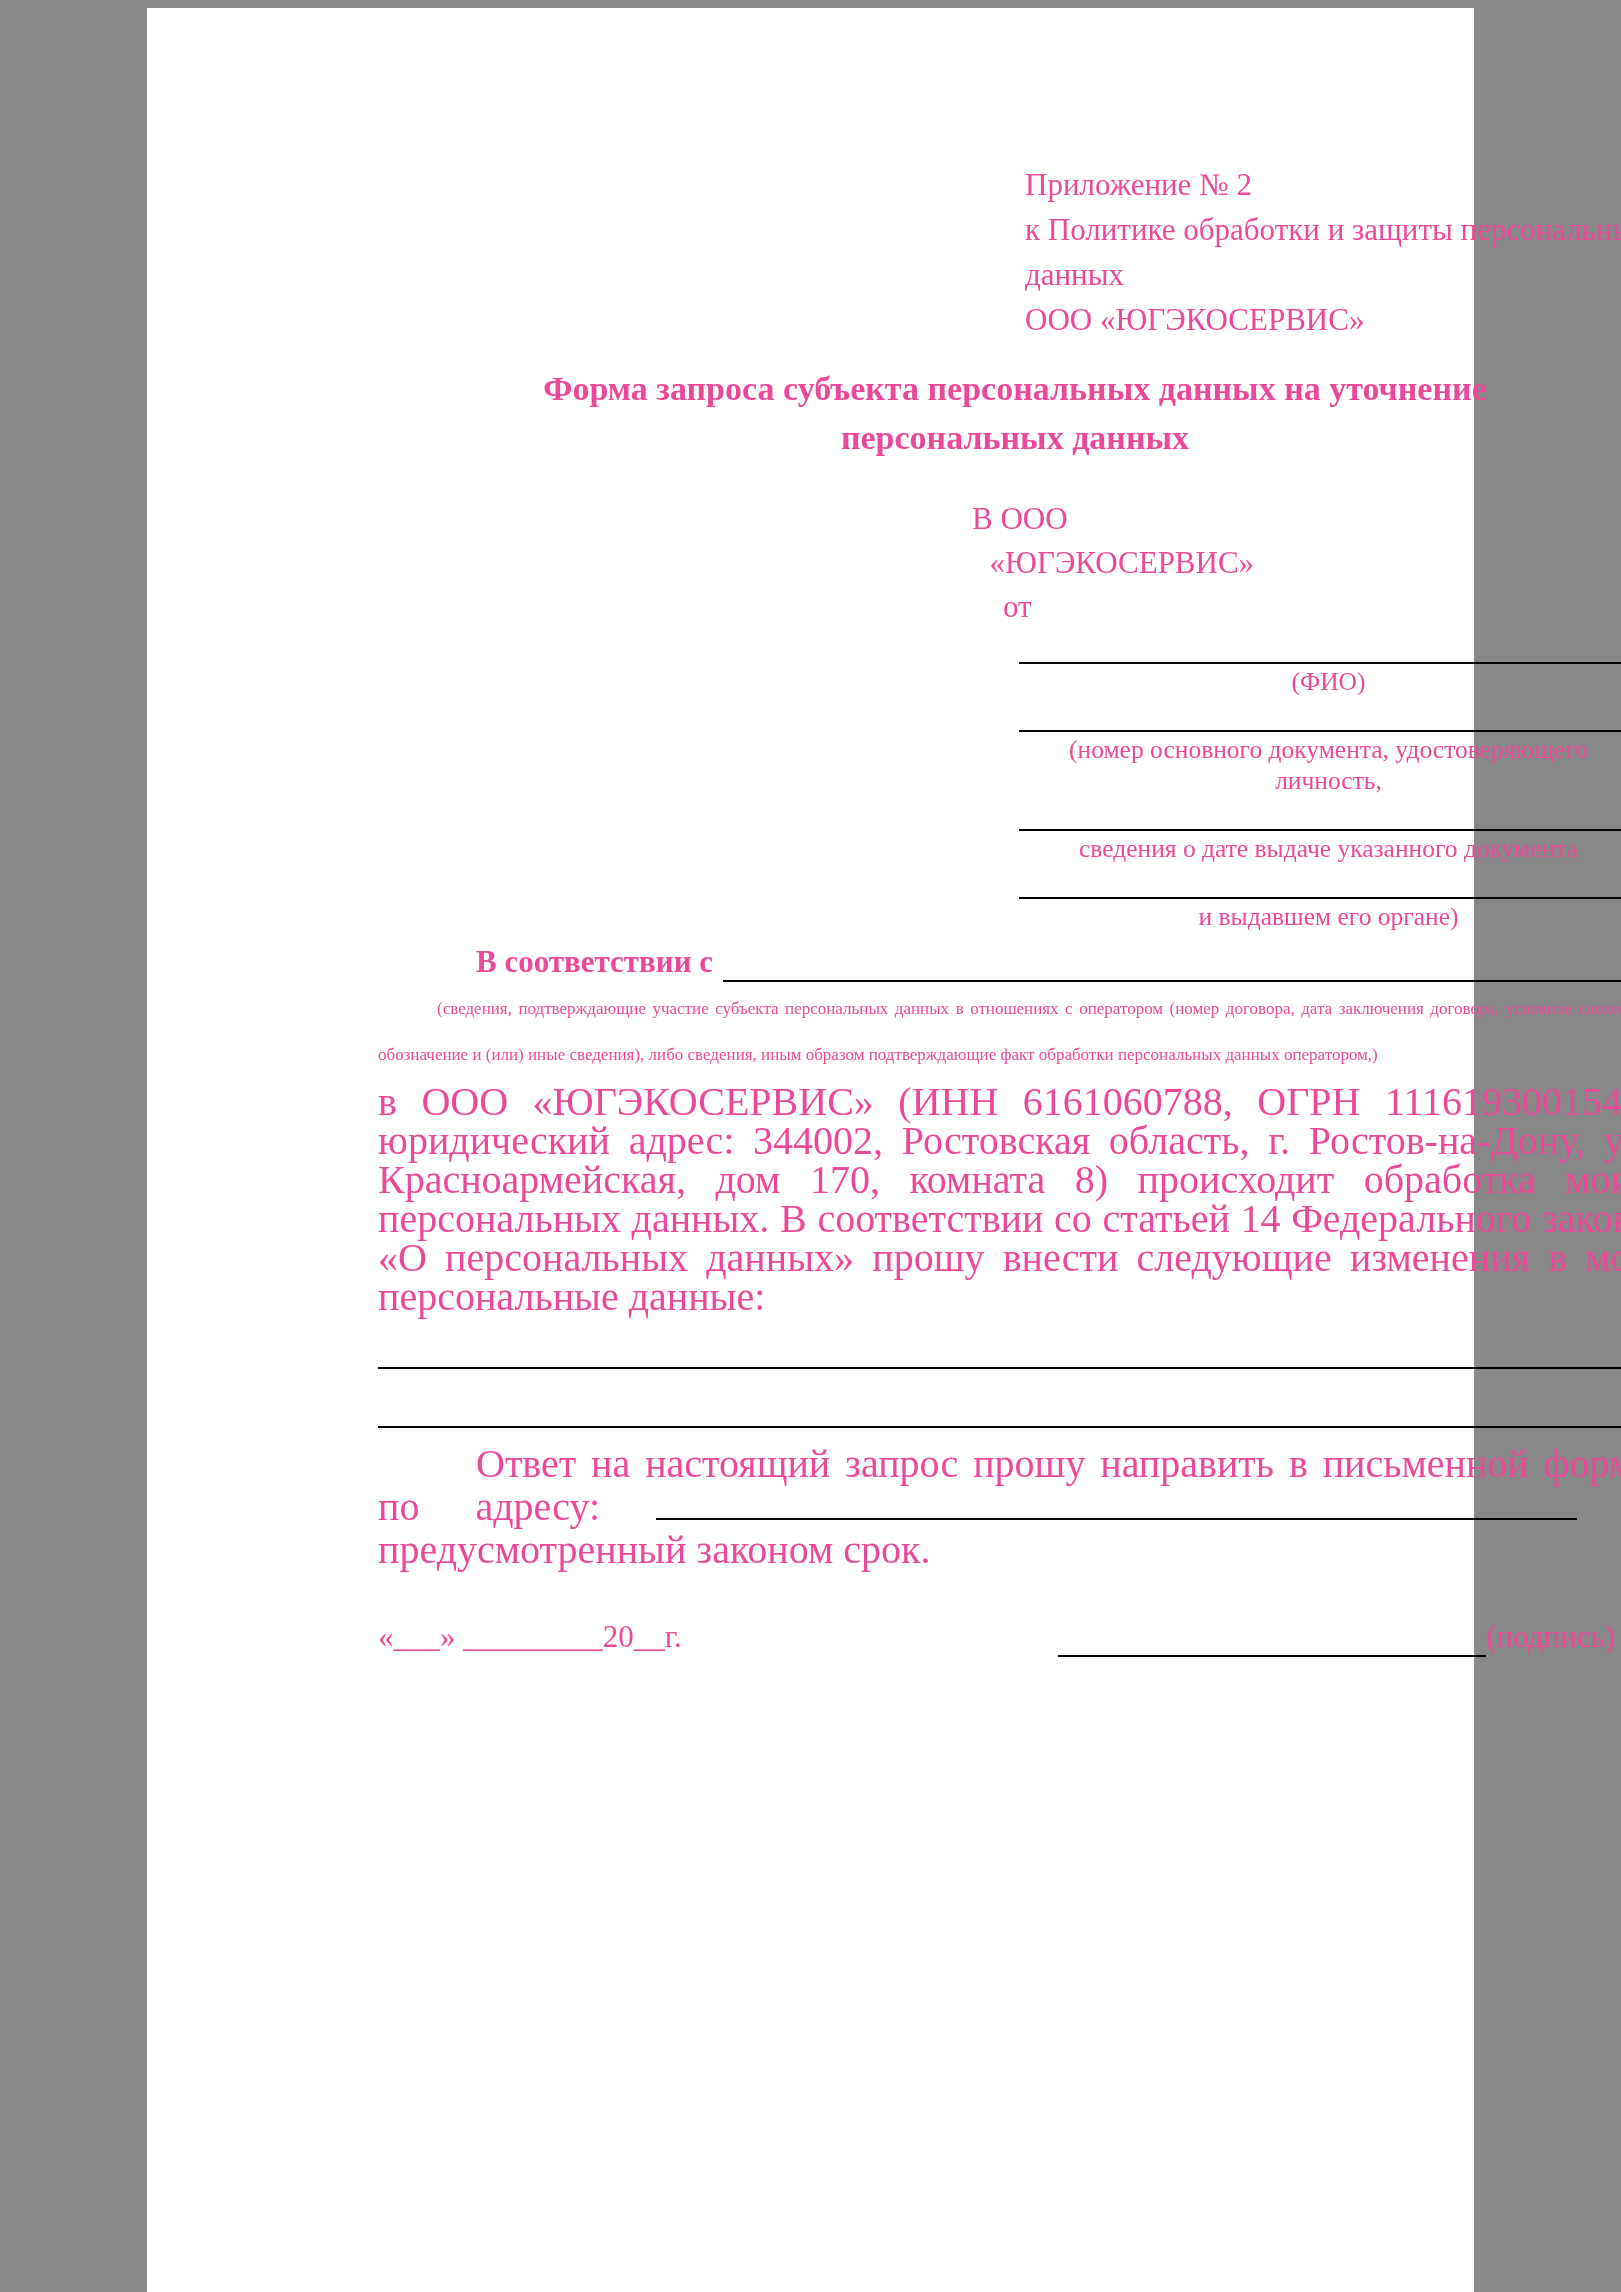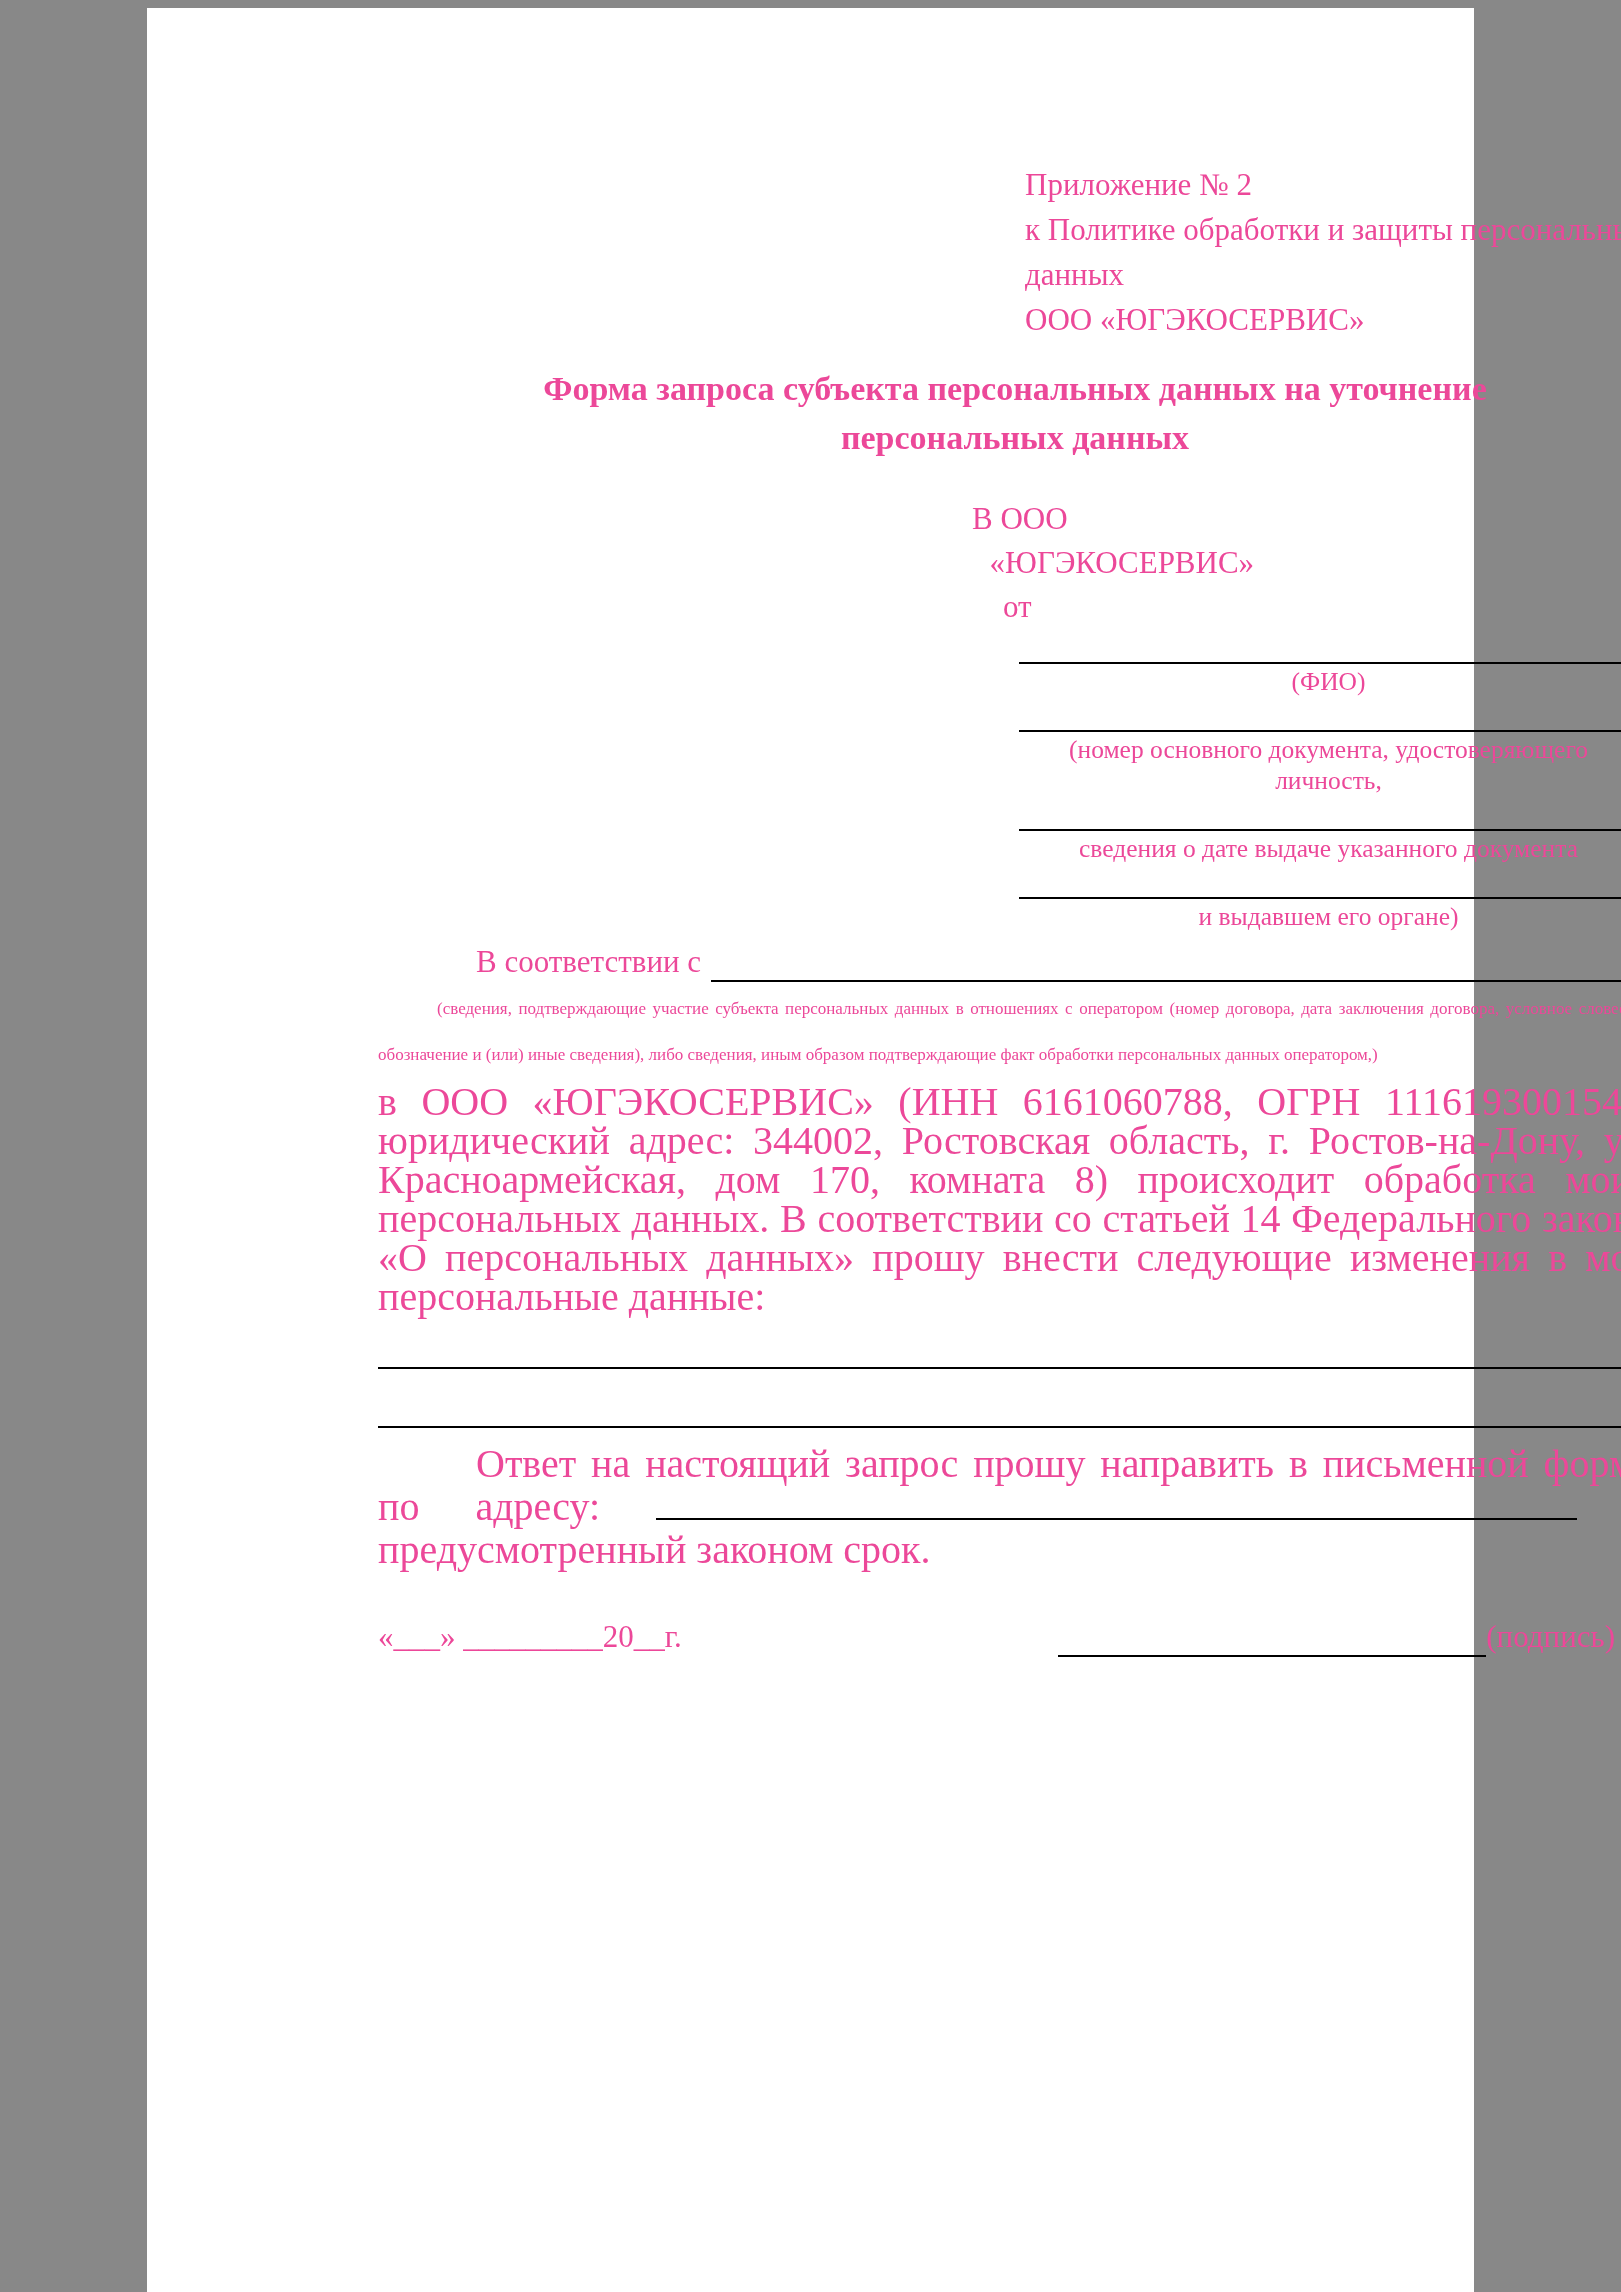--- a/index.html
+++ b/index.html
@@ -45,21 +45,21 @@
   .field-caption {
     text-align: center;
     font-size: 25.5px;
     line-height: 31px;
     padding-top: 2px;
   }
 
   .request-heading { text-align: center; margin-top: 43px; line-height: 39px; }
 
   .accordance { display: flex; align-items: flex-end; margin-top: 9.8px; }
-  .accordance .lead { white-space: nowrap; padding-left: 98px; line-height: 41px; }
+  .accordance .lead { white-space: nowrap; padding-left: 98px; line-height: 41px; font-weight: bold; }
   .accordance .fill-line { flex: 1; border-bottom: 2px solid #000; height: 35px; margin-left: 9.8px; }
 
   .small-note {
     font-size: 17px;
     line-height: 46px;
     text-align: justify;
     text-indent: 59px;
     margin-top: 3.9px;
   }
 

